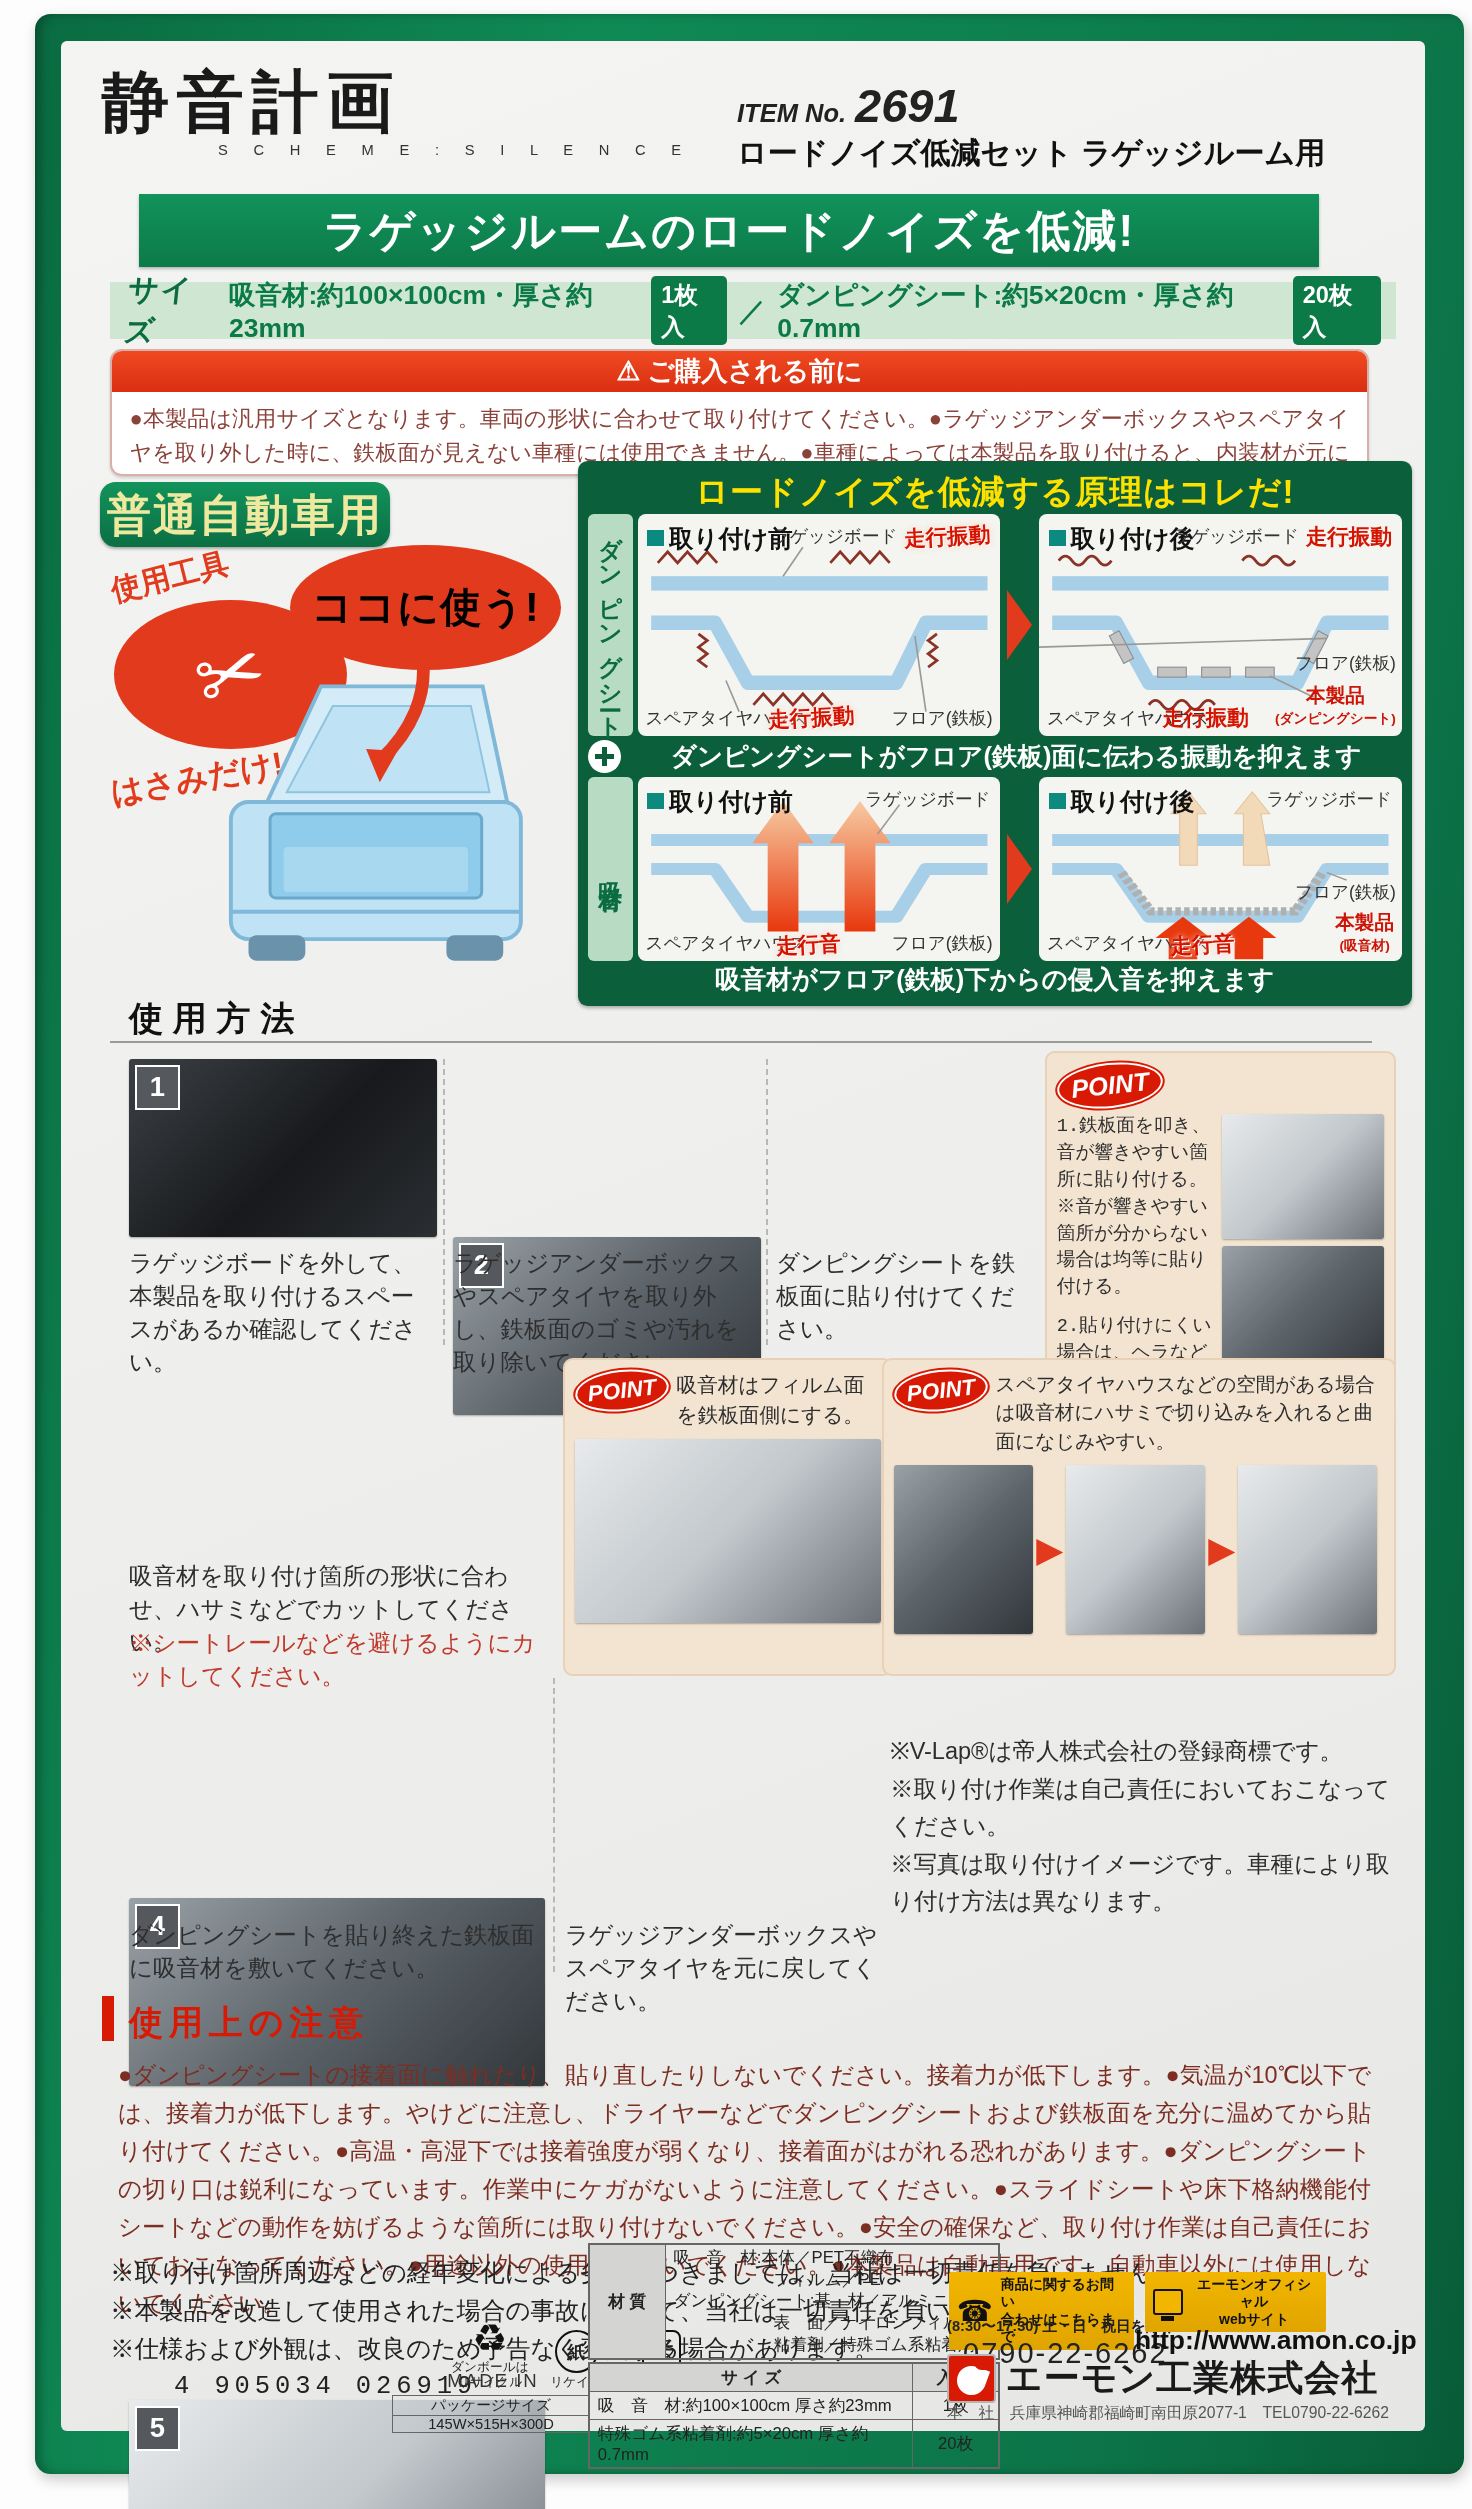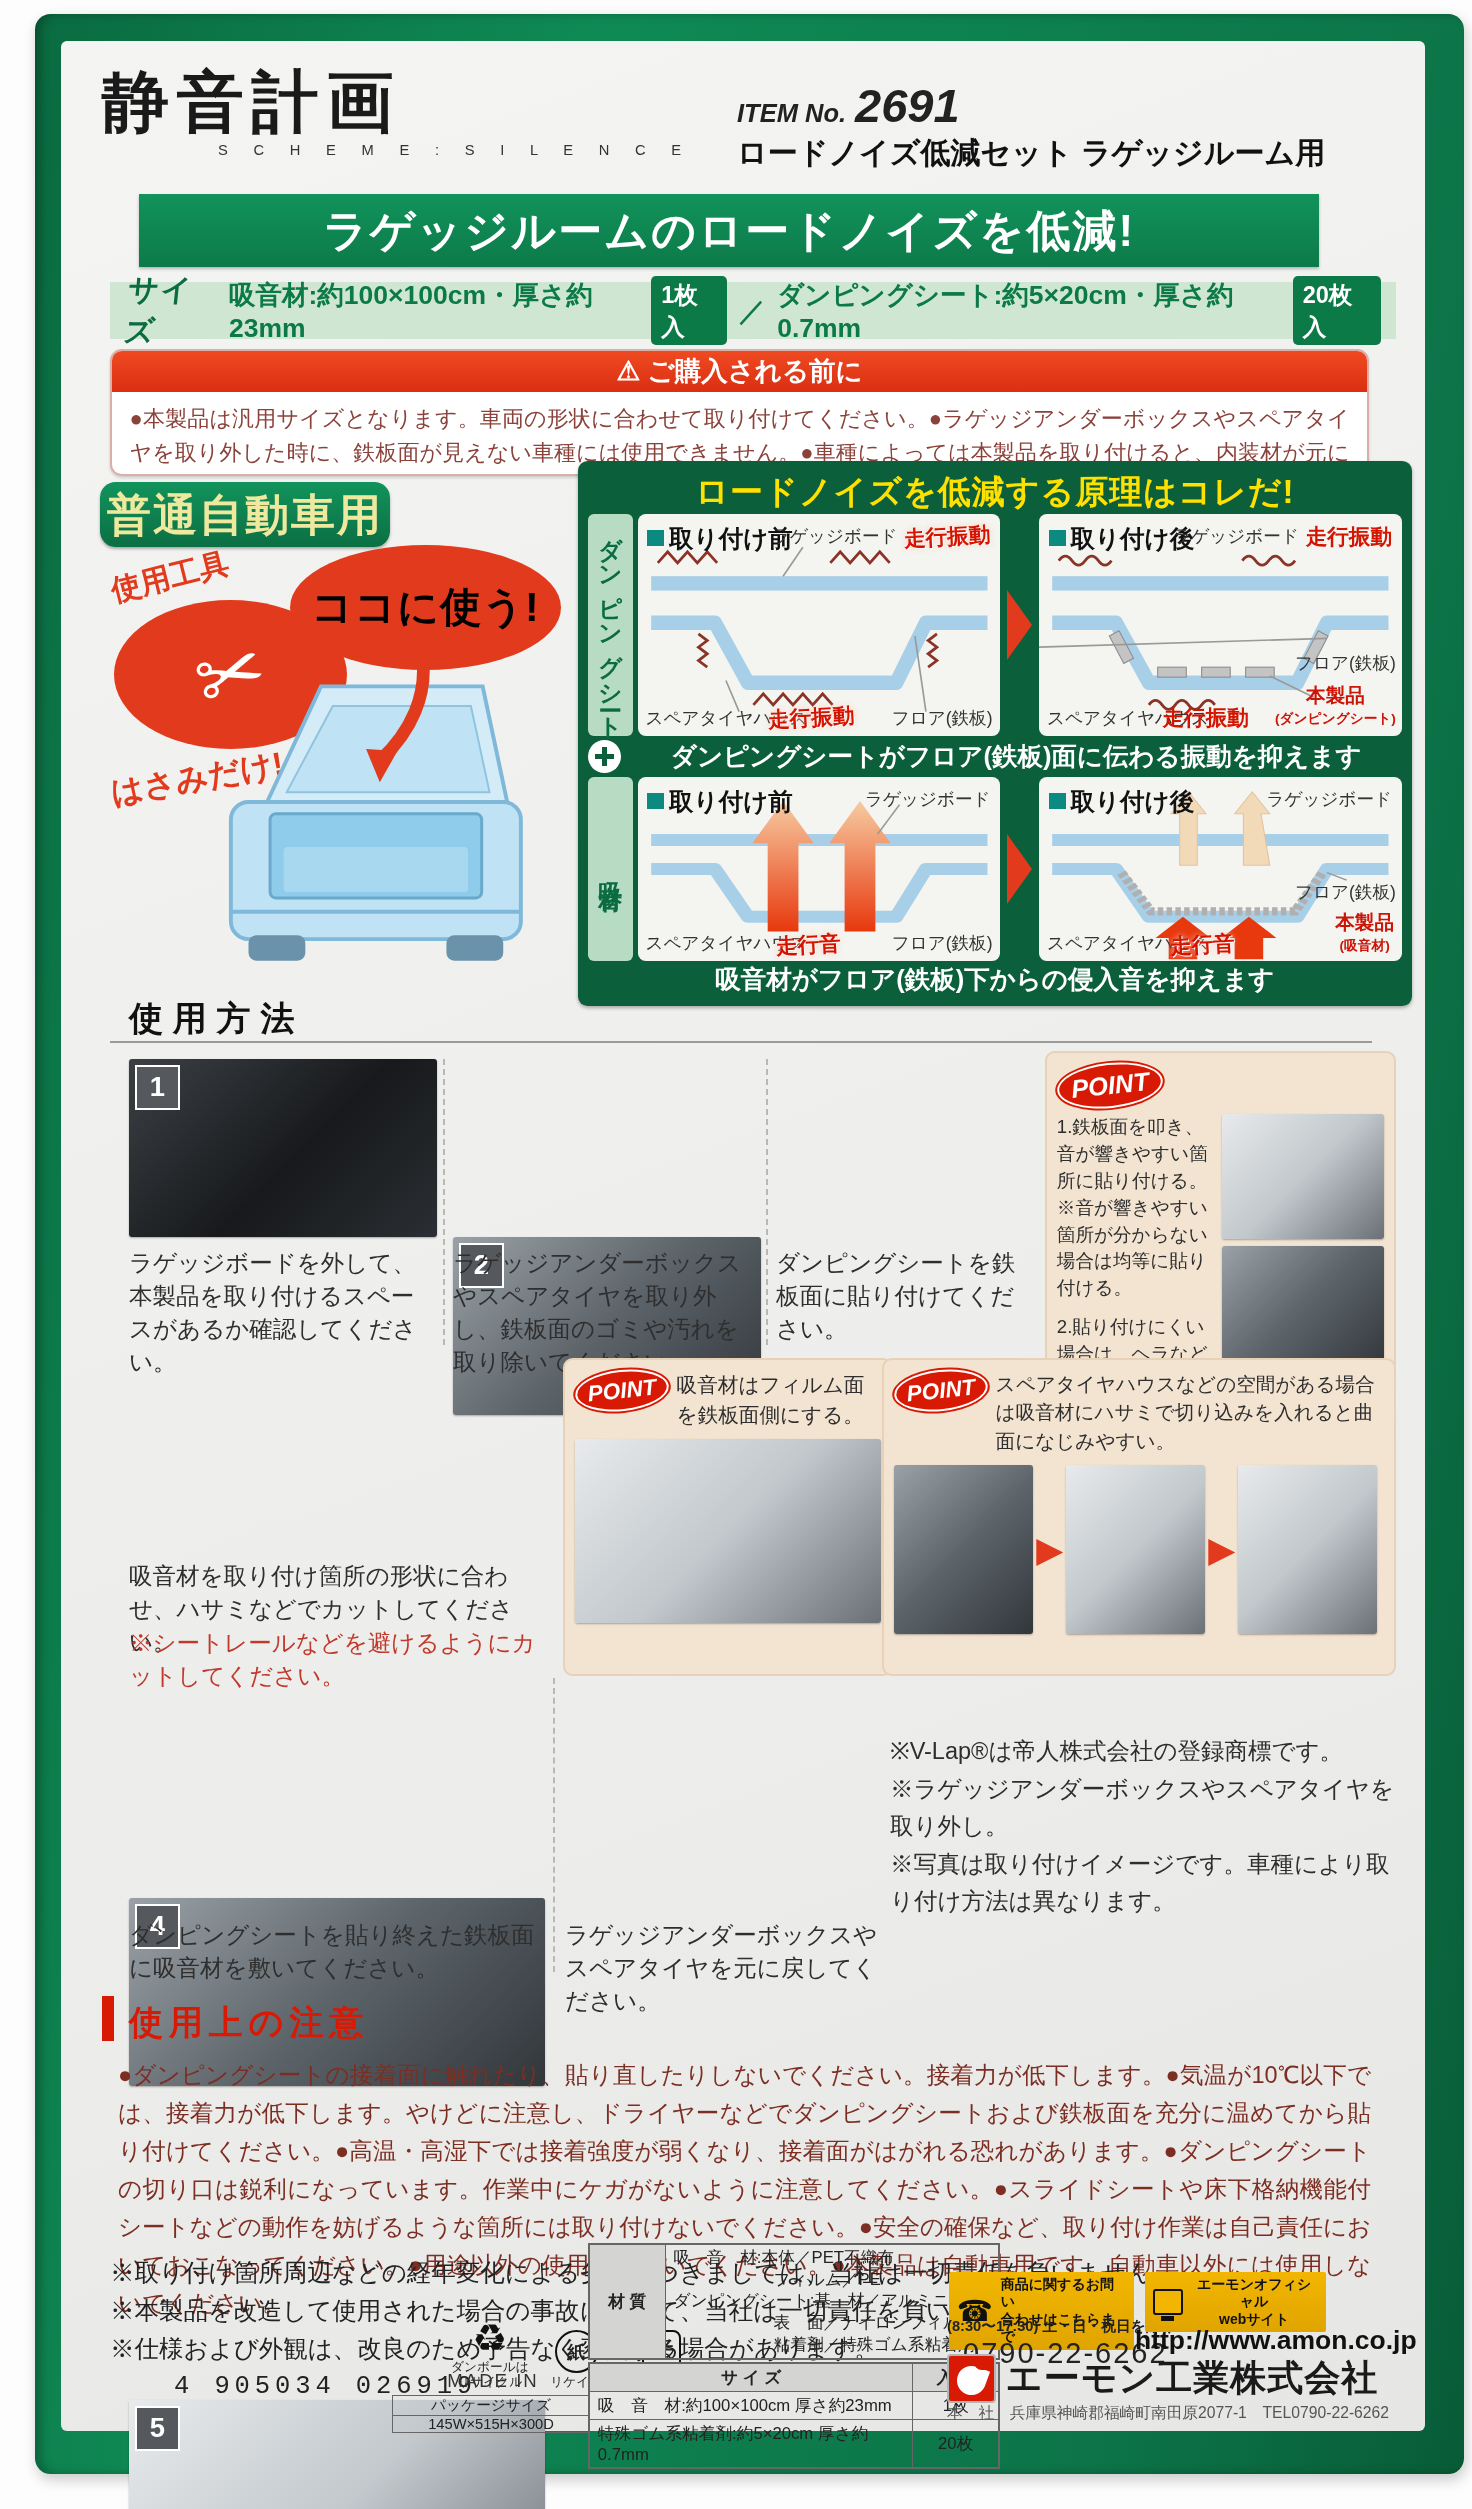--- a/index.html
+++ b/index.html
@@ -290,21 +290,21 @@
     </div>
   <div class="abs cap" style="left:453px;top:1247px;width:304px;">ラゲッジアンダーボックスやスペアタイヤを取り外し、鉄板面のゴミや汚れを取り除いてください。</div>
   <div class="abs" style="left:766px;top:1059px;height:286px;border-left:2px dashed #b8b8b6;"></div>
   <div class="abs photo ph-light" style="left:776px;top:1059px;width:251px;height:178px;">
       <div class="stepno">3</div>
     </div>
   <div class="abs cap" style="left:776px;top:1247px;width:251px;">ダンピングシートを鉄板面に貼り付けてください。</div>
 
   <div class="abs pointbox" style="left:1045px;top:1051px;width:327px;height:298px;padding:9.8px;">
     <div class="pointlogo" style="width:102px;height:41px;font-size:25.5px;">POINT</div>
-    <div style="display:flex;gap:7.8px;margin-top:5.9px;">
+    <div style="display:flex;gap:7.8px;margin-top:5.9px;font-family:Liberation Mono, monospace;">
       <div style="width:157px;">
         <div class="ptext" style="font-size:18.6px;">1.鉄板面を叩き、音が響きやすい箇所に貼り付ける。</div>
         <div class="ptext" style="font-size:18.6px;">※音が響きやすい箇所が分からない場合は均等に貼り付ける。</div>
         <div class="ptext" style="font-size:18.6px;margin-top:11.8px;">2.貼り付けにくい場合は、ヘラなどを使用してしっかり貼り付ける。</div>
       </div>
       <div style="flex:1;display:flex;flex-direction:column;gap:7.8px;">
         <div class="photo ph-light" style="height:125px;"></div>
         <div class="photo ph-mid" style="height:125px;"></div>
       </div>
     </div>
@@ -341,21 +341,21 @@
   <div class="abs photo ph-light" style="left:129px;top:1678px;width:416px;height:233px;">
       <div class="stepno">5</div>
     </div>
   <div class="abs cap" style="left:129px;top:1919px;width:421px;">ダンピングシートを貼り終えた鉄板面に吸音材を敷いてください。</div>
   <div class="abs" style="left:553px;top:1678px;height:294px;border-left:2px dashed #b8b8b6;"></div>
 
   <div class="abs cap" style="left:565px;top:1919px;width:314px;">ラゲッジアンダーボックスやスペアタイヤを元に戻してください。</div>
 
   <div class="abs" style="left:890px;top:1733px;width:510px;">
     <div class="note">※V-Lap®は帝人株式会社の登録商標です。</div>
-    <div class="note">※ラゲッジアンダーボックスやスペアタイヤを取り外し。</div>
+    <div class="note">※取り付け作業は自己責任においておこなってください。</div>
     <div class="note">※写真は取り付けイメージです。車種により取り付け方法は異なります。</div>
   </div>
 
   <div class="abs cautbar" style="left:102px;top:1996px;height:45px;"></div>
   <div class="abs cauttitle" style="left:129px;top:2000px;">使用上の注意</div>
   <div class="abs cautbody" style="left:118px;top:2056px;width:1253px;">●ダンピングシートの接着面に触れたり、貼り直したりしないでください。接着力が低下します。●気温が10℃以下では、接着力が低下します。やけどに注意し、ドライヤーなどでダンピングシートおよび鉄板面を充分に温めてから貼り付けてください。●高温・高湿下では接着強度が弱くなり、接着面がはがれる恐れがあります。●ダンピングシートの切り口は鋭利になっています。作業中にケガがないように注意してください。●スライドシートや床下格納機能付シートなどの動作を妨げるような箇所には取り付けないでください。●安全の確保など、取り付け作業は自己責任においておこなってください。●用途以外の使用はしないでください。●本製品は自動車用です。自動車以外には使用しないでください。</div>
 
   <div class="abs" style="left:110px;top:2254px;width:1255px;">
     <div class="footnote">※取り付け箇所周辺などの経年変化による劣化につきましては、当社は一切責任を負いません。</div>
     <div class="footnote">※本製品を改造して使用された場合の事故について、当社は一切責任を負いません。</div>

